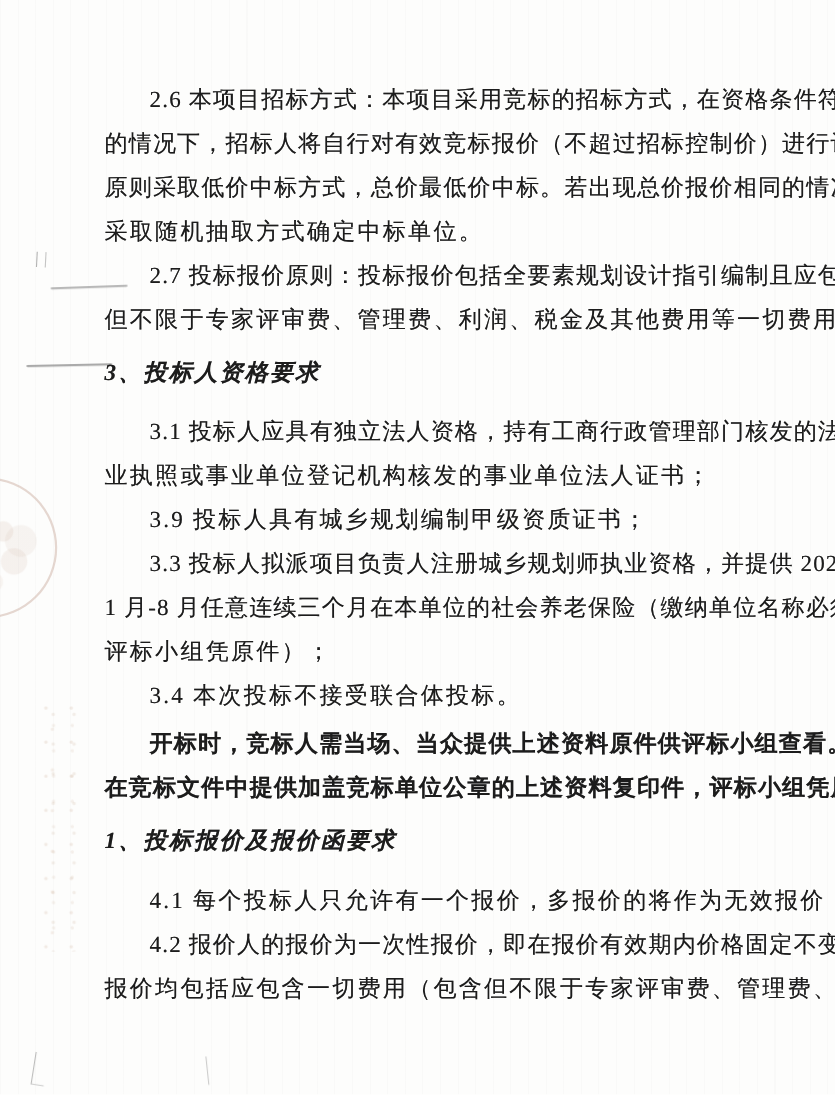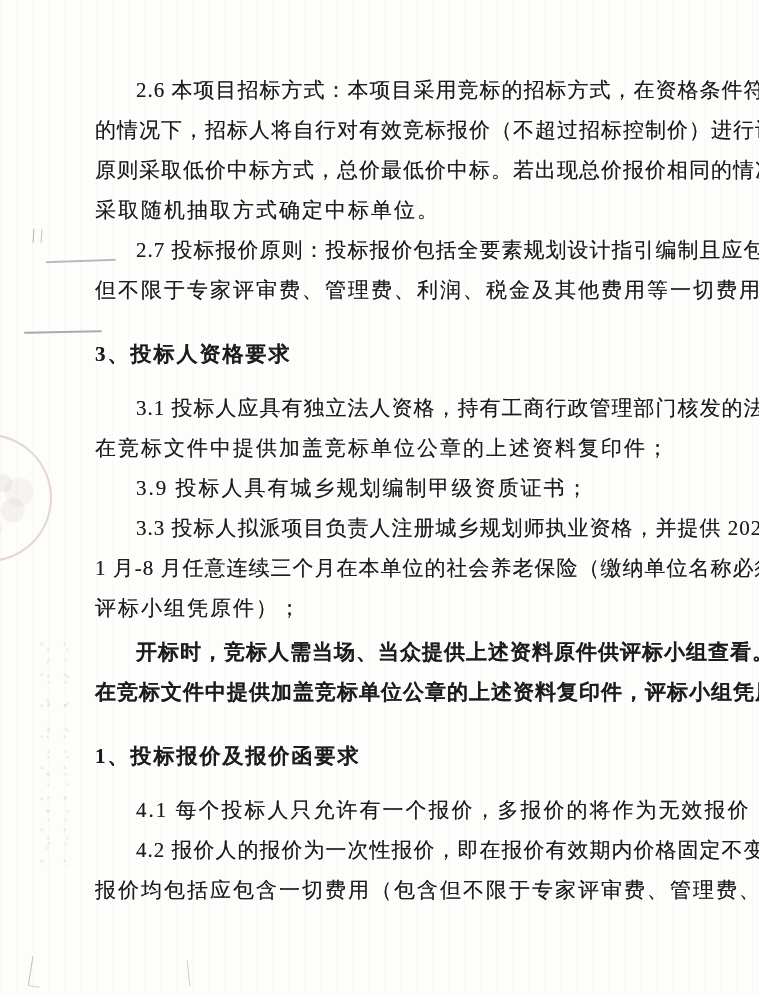--- a/index.html
+++ b/index.html
@@ -46,21 +46,21 @@
     text-shadow: 0 0 0.5px rgba(20,20,20,0.55);
   }
   .line.lastline {
     text-align: right;
     text-align-last: left;
     letter-spacing: 2px;
   }
   .line.firstline.indented { padding-left: 41px; }
   .block.boldpara .line { font-weight: bold; }
   .block.boldpara { margin-top: 4px; }
-  .block.heading { margin-top: 24px; margin-bottom: 14px; }
+  .block.heading { margin-top: 8px; margin-bottom: 14px; font-style: italic; }
   .block.heading .line {
     font-weight: bold;
     text-align: left;
     text-align-last: left;
     letter-spacing: 2px;
   }
   
   .artifact { position: absolute; pointer-events: none; }
   .seal-ghost {
     left: -76px; top: 434px; width: 128px; height: 128px;
@@ -138,29 +138,32 @@
       </div>
       <div class="block">
         <div class="line firstline indented">2.7 投标报价原则：投标报价包括全要素规划设计指引编制且应包含</div>
         <div class="line lastline">但不限于专家评审费、管理费、利润、税金及其他费用等一切费用。</div>
       </div>
       <div class="block heading">
         <div class="line firstline lastline">3、投标人资格要求</div>
       </div>
       <div class="block">
         <div class="line firstline indented">3.1 投标人应具有独立法人资格，持有工商行政管理部门核发的法人营</div>
-        <div class="line lastline">在竞标文件中提供加盖竞标单位公章的上述资料复印件；</div>
+        <div class="line lastline">业执照或事业单位登记机构核发的事业单位法人证书；</div>
       </div>
       <div class="block">
         <div class="line firstline lastline indented">3.9 投标人具有城乡规划编制甲级资质证书；</div>
       </div>
       <div class="block">
         <div class="line firstline indented">3.3 投标人拟派项目负责人注册城乡规划师执业资格，并提供 2023 年</div>
         <div class="line">1 月-8 月任意连续三个月在本单位的社会养老保险（缴纳单位名称必须与</div>
         <div class="line lastline">评标小组凭原件）；</div>
+      </div>
+      <div class="block">
+        <div class="line firstline lastline indented">3.4 本次投标不接受联合体投标。</div>
       </div>
       <div class="block boldpara">
         <div class="line firstline indented">开标时，竞标人需当场、当众提供上述资料原件供评标小组查看。并</div>
         <div class="line">在竞标文件中提供加盖竞标单位公章的上述资料复印件，评标小组凭原件</div>
       </div>
       <div class="block heading">
         <div class="line firstline lastline">1、投标报价及报价函要求</div>
       </div>
       <div class="block">
         <div class="line firstline lastline indented">4.1 每个投标人只允许有一个报价，多报价的将作为无效报价；</div>

